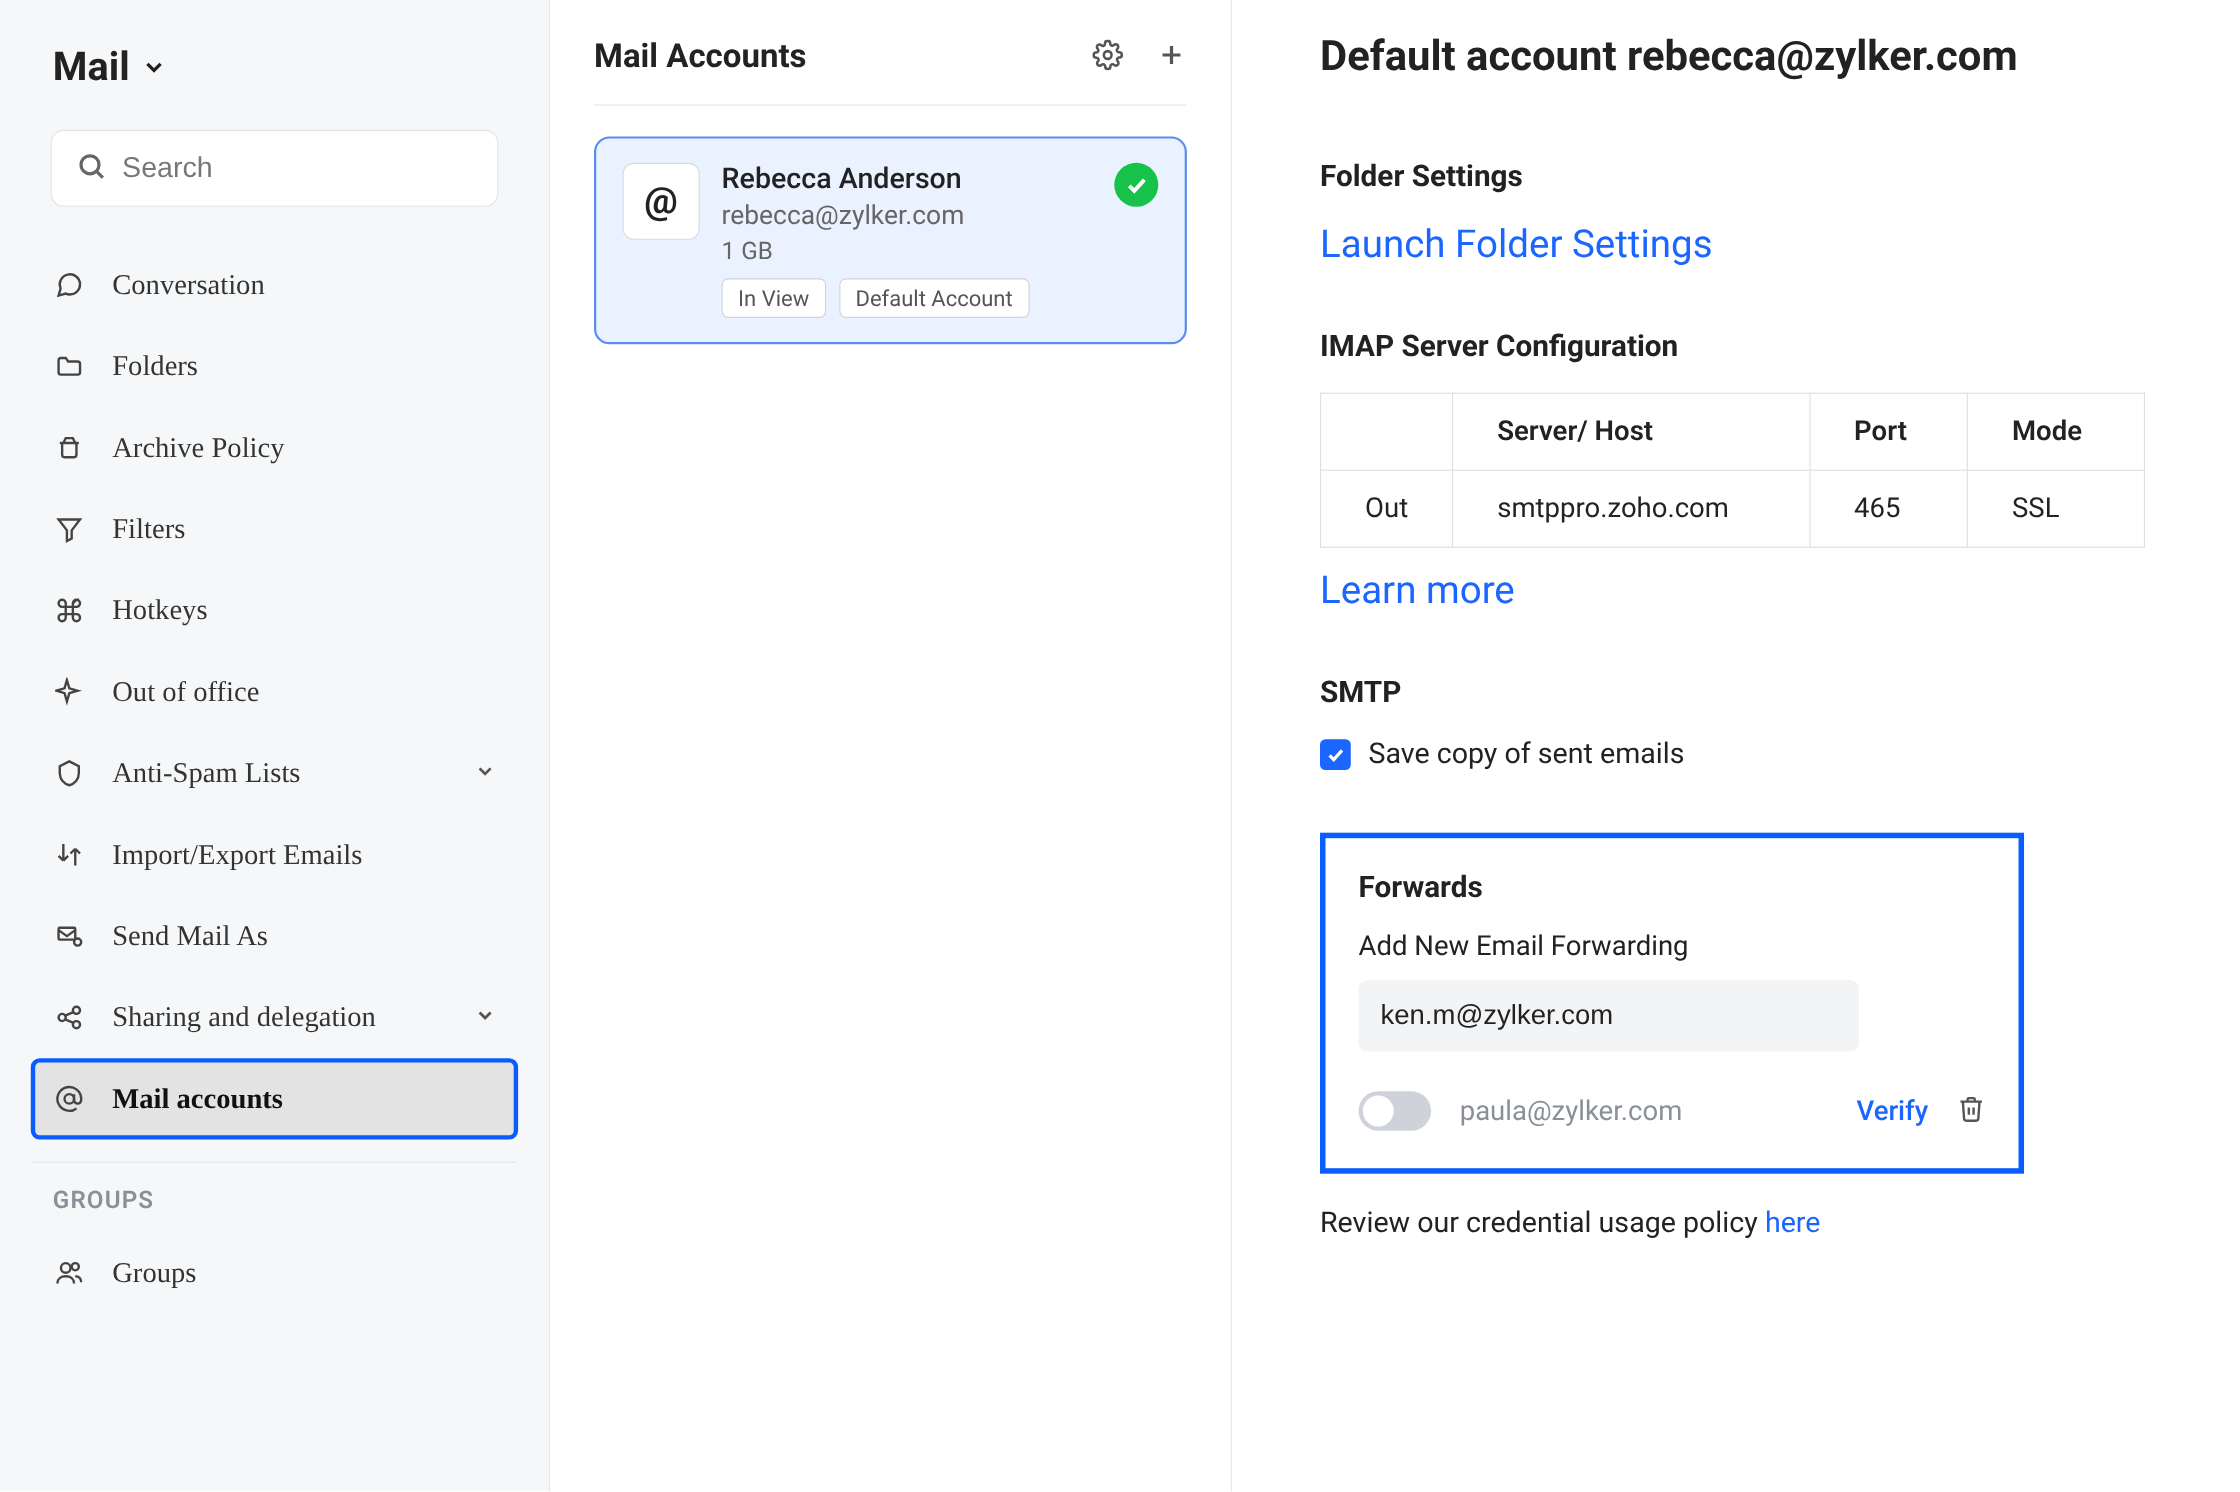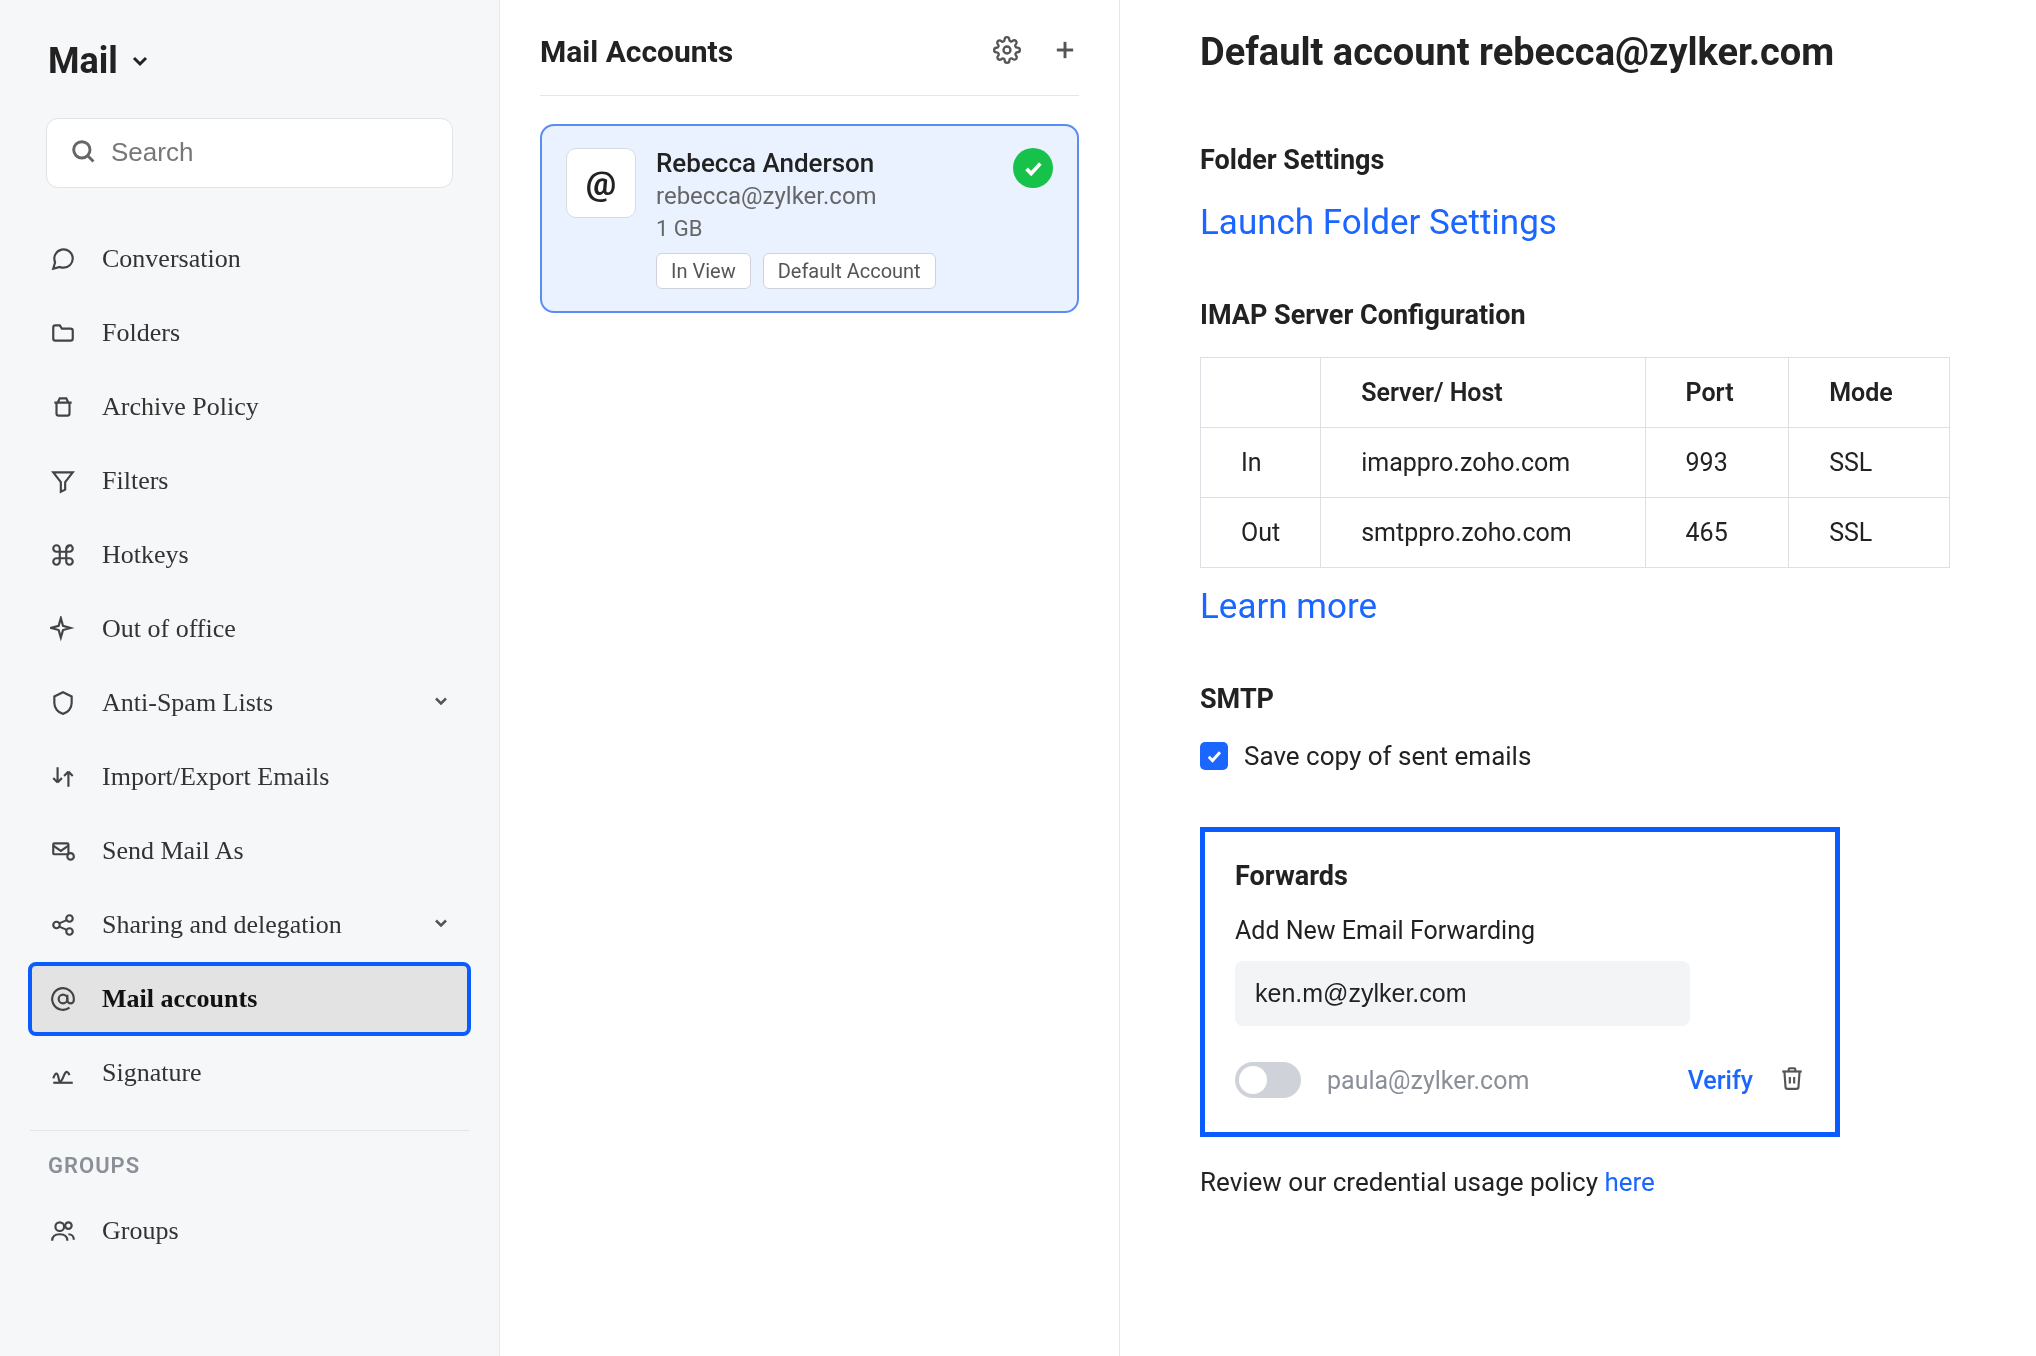--- a/index.html
+++ b/index.html
@@ -289,29 +289,20 @@
           </svg></span>
     </li>
     <li class="nav-item active active-outline">
       <span class="icon-slot">
           <svg width="26" height="26" viewBox="0 0 24 24" fill="none" stroke="currentColor" stroke-width="2">
             <circle cx="12" cy="12" r="4"></circle>
             <path d="M16 8v5a3 3 0 0 0 6 0v-1a10 10 0 1 0-4 8"></path>
           </svg>
         </span>
       <span>Mail accounts</span>
-    </li>
-    <li class="nav-item">
-      <span class="icon-slot">
-          <svg width="26" height="26" viewBox="0 0 24 24" fill="none" stroke="currentColor" stroke-width="2">
-            <path d="M3 17c2-6 4-6 5 0s3 2 5-3 4-3 5 0"></path>
-            <line x1="3" y1="21" x2="21" y2="21"></line>
-          </svg>
-        </span>
-      <span>Signature</span>
     </li>
   </ul>
 
   <div class="section-divider"></div>
   <div class="section-label">GROUPS</div>
   <ul class="nav-list">
     <li class="nav-item">
       <span class="icon-slot">
           <svg width="26" height="26" viewBox="0 0 24 24" fill="none" stroke="currentColor" stroke-width="2">
             <circle cx="9" cy="8" r="4"></circle>
@@ -377,26 +368,20 @@
       <thead>
         <tr>
           <th></th>
           <th>Server/ Host</th>
           <th>Port</th>
           <th>Mode</th>
         </tr>
       </thead>
       <tbody>
         <tr>
-          <td>In</td>
-          <td>imappro.zoho.com</td>
-          <td>993</td>
-          <td>SSL</td>
-        </tr>
-        <tr>
           <td>Out</td>
           <td>smtppro.zoho.com</td>
           <td>465</td>
           <td>SSL</td>
         </tr>
       </tbody>
     </table>
     <span class="link">Learn more</span>
   </div>
 

